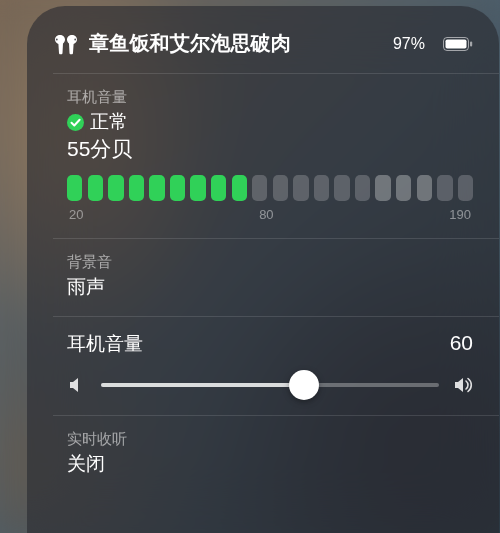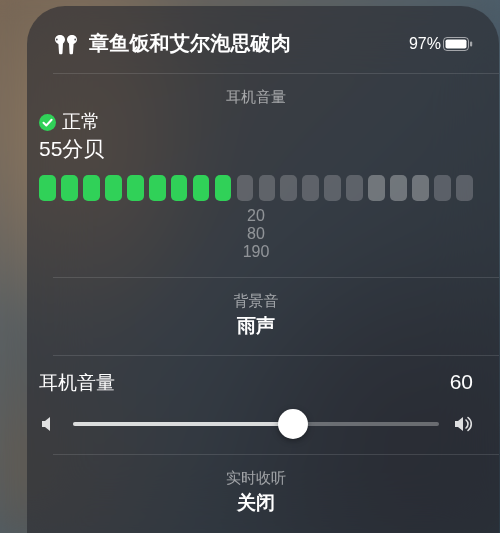--- a/index.html
+++ b/index.html
@@ -27,41 +27,41 @@
     -webkit-backdrop-filter: blur(30px);
     overflow: hidden;
     color: #fff;
   }
   .header {
     display: flex; align-items: center;
     padding: 24px 26px 16px 26px;
   }
   .airpods-icon { width: 26px; height: 22px; margin-right: 10px; flex: none; }
   .device-name { font-size: 20px; font-weight: 600; letter-spacing: 0.2px; flex: 1; white-space: nowrap; overflow: hidden; text-overflow: ellipsis; }
-  .battery-wrap { display: flex; align-items: center; gap: 2px; }
+  .battery-wrap { display: flex; align-items: center; gap: 18px; }
   .battery-pct { font-size: 16px; font-weight: 500; }
   .battery-icon { width: 30px; height: 14px; }
 
-  .section { padding: 14px 26px 16px 12px; text-align: center; }
+  .section { padding: 14px 26px 16px 40px; }
   .rule { height: 1px; background: rgba(255,255,255,0.12); margin: 0 0 0 26px; }
 
   .label-sm { font-size: 15px; color: rgba(255,255,255,0.55); margin-bottom: 2px; }
-  .value-lg { font-size: 19px; color: #fff; font-weight: 700; }
+  .value-lg { font-size: 19px; color: #fff; font-weight: 400; }
 
   .hvrow { display: flex; align-items: baseline; justify-content: space-between; flex-direction: column; }
   .status-line { display: flex; align-items: center; gap: 6px; }
   .check-badge { width: 17px; height: 17px; }
   .status-text { font-size: 19px; font-weight: 500; }
   .db-value { font-size: 21px; font-weight: 400; }
 
   .meter { display: flex; gap: 5.2px; margin-top: 12px; height: 26px; align-items: stretch; }
   .seg { flex: 1; border-radius: 5px; background: rgba(255,255,255,0.20); }
   .seg.on { background: #30d158; }
   .seg.dim { background: rgba(255,255,255,0.30); }
-  .ticks { display: flex; justify-content: space-between; font-size: 16px; color: rgba(255,255,255,0.45); margin-top: 6px; padding: 0 2px; flex-direction: column; }
+  .ticks { display: flex; justify-content: space-between; font-size: 13px; color: rgba(255,255,255,0.45); margin-top: 6px; padding: 0 2px; }
 
   .slider-row { display: flex; align-items: center; gap: 14px; margin-top: 14px; }
   .spk-icon { width: 20px; height: 20px; flex: none; fill: rgba(255,255,255,0.85); }
   .slider { position: relative; flex: 1; height: 28px; }
   .track { position: absolute; left: 0; right: 0; top: 50%; height: 4px; margin-top: -2px; background: rgba(255,255,255,0.30); border-radius: 2px; }
   .track-fill { position: absolute; left: 0; top: 50%; height: 4px; margin-top: -2px; background: rgba(255,255,255,0.75); border-radius: 2px; }
   .thumb { position: absolute; top: 50%; width: 30px; height: 30px; margin-top: -15px; margin-left: -15px; background: #fff; border-radius: 50%; box-shadow: 0 2px 6px rgba(0,0,0,0.35); }
 
   .vol-row { display: flex; align-items: baseline; justify-content: space-between; }
   .vol-label { font-size: 19px; font-weight: 400; }

